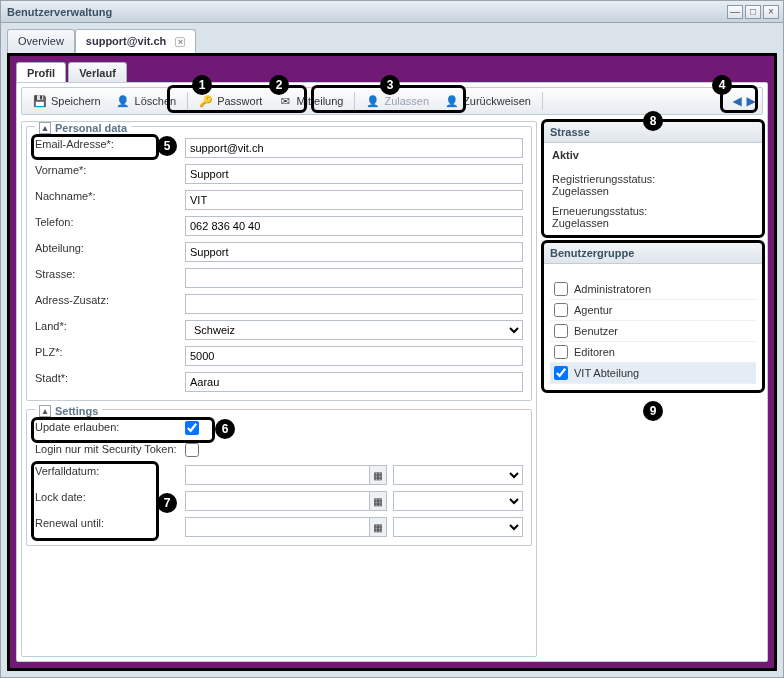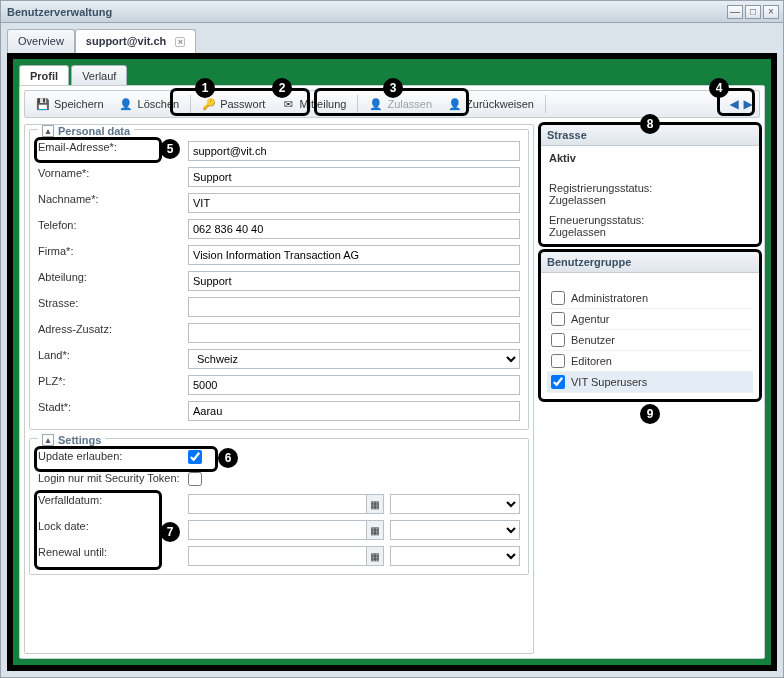--- a/index.html
+++ b/index.html
@@ -6,24 +6,24 @@
 body { background: #fff; font-size: 11px; color: #333; }
 .window { width: 784px; height: 678px; border: 1px solid #99a3ad; background: #dbe3ea; display: flex; flex-direction: column; }
 .titlebar { height: 22px; background: linear-gradient(#e8eef4, #c8d3de); border-bottom: 1px solid #99a3ad; display: flex; align-items: center; padding: 0 4px; }
 .titlebar .title { color: #3a5165; font-weight: bold; font-size: 11px; flex: 1; padding-left: 2px; }
 .titlebar .wbtn { width: 16px; height: 14px; border: 1px solid #8e99a4; background: linear-gradient(#fafcfe,#dde5ec); margin-left: 2px; display: flex; align-items: center; justify-content: center; font-size: 10px; color: #555; cursor: pointer; }
 .lvl1 { padding: 6px 6px 0 6px; }
 .tabs { display: flex; gap: 0; }
 .tab { padding: 5px 10px 6px; background: linear-gradient(#f7f9fb,#e3e9ef); border: 1px solid #a8b3bd; border-bottom: none; border-radius: 3px 3px 0 0; font-size: 11px; color: #334; cursor: pointer; position: relative; }
 .tab.active { background: #fff; font-weight: bold; }
 .tab .close { margin-left: 6px; font-size: 9px; color: #888; border:1px solid #bbb; width:10px; height:10px; display:inline-flex; align-items:center; justify-content:center; border-radius:2px;}
-.content { background: #15803d; border: 6px solid #000000; flex: 1; margin: 0 6px 6px 6px; display: flex; flex-direction: column; position: relative; }
+.content { background: #701a75; border: 3px solid #000000; flex: 1; margin: 0 6px 6px 6px; display: flex; flex-direction: column; position: relative; }
 .subcontent { flex:1; padding: 6px; display: flex; flex-direction: column; }
 .subtabs { display:flex; gap:2px; margin-bottom:-1px;}
-.subtab { padding: 4px 10px; border:1px solid #a8b3bd; border-bottom:none; border-radius:3px 3px 0 0; background: linear-gradient(#f7f9fb,#e3e9ef); font-size:11px; cursor:pointer;}
+.subtab { padding: 4px 10px; border:1px solid #a8b3bd; border-bottom:none; border-radius:3px 3px 0 0; background: linear-gradient(#f7f9fb,#e3e9ef); font-size:11px; cursor:pointer;font-weight:bold;}
 .subtab.active { background:#fff; font-weight:bold;}
 .toolbar { border:1px solid #c5cdd4; background: linear-gradient(#fdfdfe,#e7ecf1); padding: 3px 4px; display:flex; align-items:center; gap:2px; border-radius:2px; position:relative;}
 .tbtn { display:inline-flex; align-items:center; gap:4px; padding: 2px 6px; border:1px solid transparent; border-radius:2px; cursor:pointer; font-size:11px; color:#333;}
 .tbtn.disabled { color:#9aa3ab; cursor:default;}
 .tbtn .ico { width:14px; height:14px; display:inline-flex; align-items:center; justify-content:center; }
 .annot-box { position:absolute; border:3px solid #000; border-radius:6px; pointer-events:none; }
 .callout { position:absolute; width:20px; height:20px; background:#000; color:#fff; border-radius:50%; font-weight:bold; font-size:12px; display:flex; align-items:center; justify-content:center; z-index:10; pointer-events:none; }
 .body-row { display:flex; flex:1; gap:6px; margin-top:6px;}
 .left { flex:1; border:1px solid #c5cdd4; border-radius:2px; padding:4px; overflow:auto; background:#fff;}
 .right { width:220px; display:flex; flex-direction:column; gap:6px;}
@@ -38,21 +38,21 @@
 .frow .finput { flex:1; }
 .frow input[type=text], .frow select { width:100%; height:20px; border:1px solid #b8c1c9; padding:1px 4px; font-size:11px; background:#fff;}
 .frow .date-combo { display:flex; gap:6px;}
 .frow .date-combo .date { flex:1; display:flex;}
 .frow .date-combo .date input{ flex:1; border-right:none;}
 .frow .date-combo .date .cal { width:18px; height:20px; border:1px solid #b8c1c9; background:#eef1f4; display:flex;align-items:center;justify-content:center; font-size:10px; cursor:pointer;}
 .frow .date-combo select { width:130px;}
 .chk { width:14px; height:14px;}
 .grouplist .grow { display:flex; align-items:center; gap:6px; padding:3px 4px; border-bottom:1px solid #eef1f4;}
 .grouplist .grow.sel { background:#e4ecf5;}
-.statusbody .bold { font-weight:bold; margin-bottom:18px;}
+.statusbody .bold { font-weight:bold; margin-bottom:12px;}
 .nav-arrows { display:flex; gap:0;}
 .nav-arrows .arr { width:14px; height:16px; display:flex;align-items:center;justify-content:center; font-size:12px; color:#2a6ab3; cursor:pointer;}
 .sep { width:1px; height:18px; background:#c5cdd4; margin:0 2px;}
 </style>
 </head>
 <body>
 
 <div class="window">
   <div class="titlebar">
     <span class="title">Benutzerverwaltung</span>
@@ -143,24 +143,20 @@
                     <div class="flabel">Vorname*:</div>
                     <div class="finput"><input type="text" value="Support" style=""></div>
                   </div>
                 <div class="frow">
                     <div class="flabel">Nachname*:</div>
                     <div class="finput"><input type="text" value="VIT" style=""></div>
                   </div>
                 <div class="frow">
                     <div class="flabel">Telefon:</div>
                     <div class="finput"><input type="text" value="062 836 40 40" style=""></div>
-                  </div>
-                <div class="frow">
-                    <div class="flabel">Firma*:</div>
-                    <div class="finput"><input type="text" value="Vision Information Transaction AG" style=""></div>
                   </div>
                 <div class="frow">
                     <div class="flabel">Abteilung:</div>
                     <div class="finput"><input type="text" value="Support" style=""></div>
                   </div>
                 <div class="frow">
                     <div class="flabel">Strasse:</div>
                     <div class="finput"><input type="text" value="" style=""></div>
                   </div>
                 <div class="frow">
@@ -265,21 +261,21 @@
                 <div class="grow">
                     <input type="checkbox" class="chk" style="">
                     <span>Benutzer</span>
                   </div>
                 <div class="grow">
                     <input type="checkbox" class="chk" style="">
                     <span>Editoren</span>
                   </div>
                 <div class="grow sel">
                     <input type="checkbox" checked="" class="chk" style="">
-                    <span>VIT Superusers</span>
+                    <span>VIT Abteilung</span>
                   </div>
               </div>
               <div class="annot-box" style="left:-3px; top:-3px; right:-3px; bottom:-3px;"></div>
             </div>
             <div class="callout" style="left:100px; top:280px;">9</div>
           </div>
         </div>
       </div>
     </div>
   </div>

